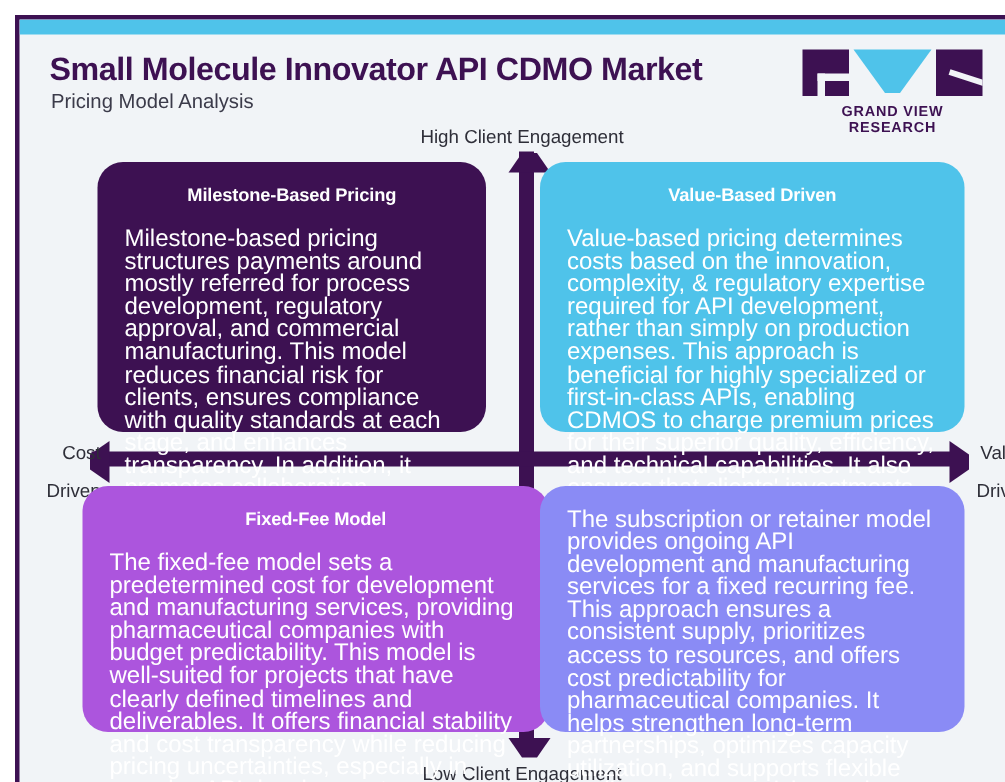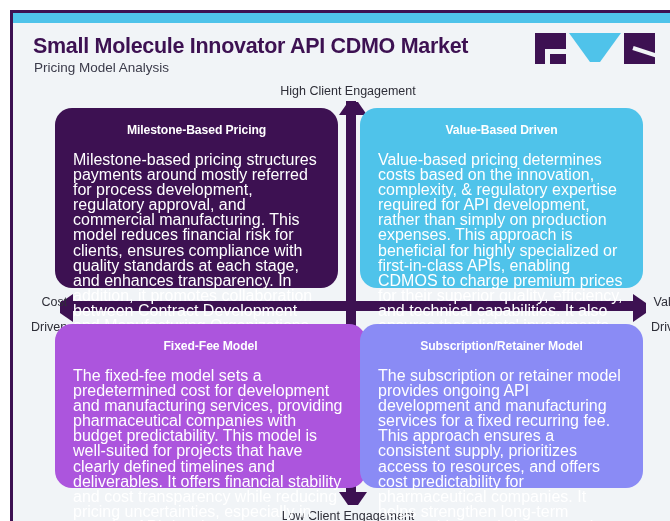--- a/index.html
+++ b/index.html
@@ -112,21 +112,21 @@
   }
   .card-title {
     text-align: center; font-weight: bold;
     font-size: 12.2px; color: #ffffff;
     margin-bottom: 5px; letter-spacing: -0.1px;
   }
   .card-body {
     font-size: 16px; line-height: 15.1px; color: #ffffff;
   }
   #card-milestone {
-    left: 42px; top: 95px; width: 283px; height: 180px;
+    left: 52px; top: 95px; width: 259px; height: 180px;
     background: #3d1152;
   }
   #card-value {
     left: 347px; top: 95px; width: 283px; height: 180px;
     background: #4fc3ea;
   }
   #card-fixed {
     left: 42px; top: 311px; width: 311px; height: 164px;
     background: #ac55dd;
   }
@@ -146,20 +146,21 @@
     <div id="page-title">Small Molecule Innovator API CDMO Market</div>
     <div id="page-subtitle">Pricing Model Analysis</div>
   </div>
 
   <div id="logo">
     <div id="logo-mark">
       <div class="logo-g"></div>
       <div class="logo-v"></div>
       <div class="logo-r"></div>
     </div>
+    <div id="logo-wordmark">GRAND VIEW RESEARCH</div>
   </div>
 
   <div id="axis-vertical"></div>
   <div id="axis-horizontal"></div>
   <div class="arrow" id="arrow-up"></div>
   <div class="arrow" id="arrow-down"></div>
   <div class="arrow" id="arrow-left"></div>
   <div class="arrow" id="arrow-right"></div>
 
   <div class="axis-label" id="label-top">High Client Engagement</div>
@@ -182,17 +183,16 @@
     <div class="card-title">Value-Based Driven</div>
     <div class="card-body">Value-based pricing determines costs based on the innovation, complexity, &amp; regulatory expertise required for API development, rather than simply on production expenses. This approach is beneficial for highly specialized or first-in-class APIs, enabling CDMOS to charge premium prices for their superior quality, efficiency, and technical capabilities. It also ensures that clients' investments are aligned with the value of the product</div>
   </div>
 
   <div class="card" id="card-fixed">
     <div class="card-title">Fixed-Fee Model</div>
     <div class="card-body">The fixed-fee model sets a predetermined cost for development and manufacturing services, providing pharmaceutical companies with budget predictability. This model is well-suited for projects that have clearly defined timelines and deliverables. It offers financial stability and cost transparency while reducing pricing uncertainties, especially in complex API development.</div>
   </div>
 
   <div class="card" id="card-subscription">
-    <div class="card-title">Subscription/Retainer Model</div>
     <div class="card-body">The subscription or retainer model provides ongoing API development and manufacturing services for a fixed recurring fee. This approach ensures a consistent supply, prioritizes access to resources, and offers cost predictability for pharmaceutical companies. It helps strengthen long-term partnerships, optimizes capacity utilization, and supports flexible scaling to meet evolving project demands efficiently.</div>
   </div>
 
 </div>
 
 </body></html>

